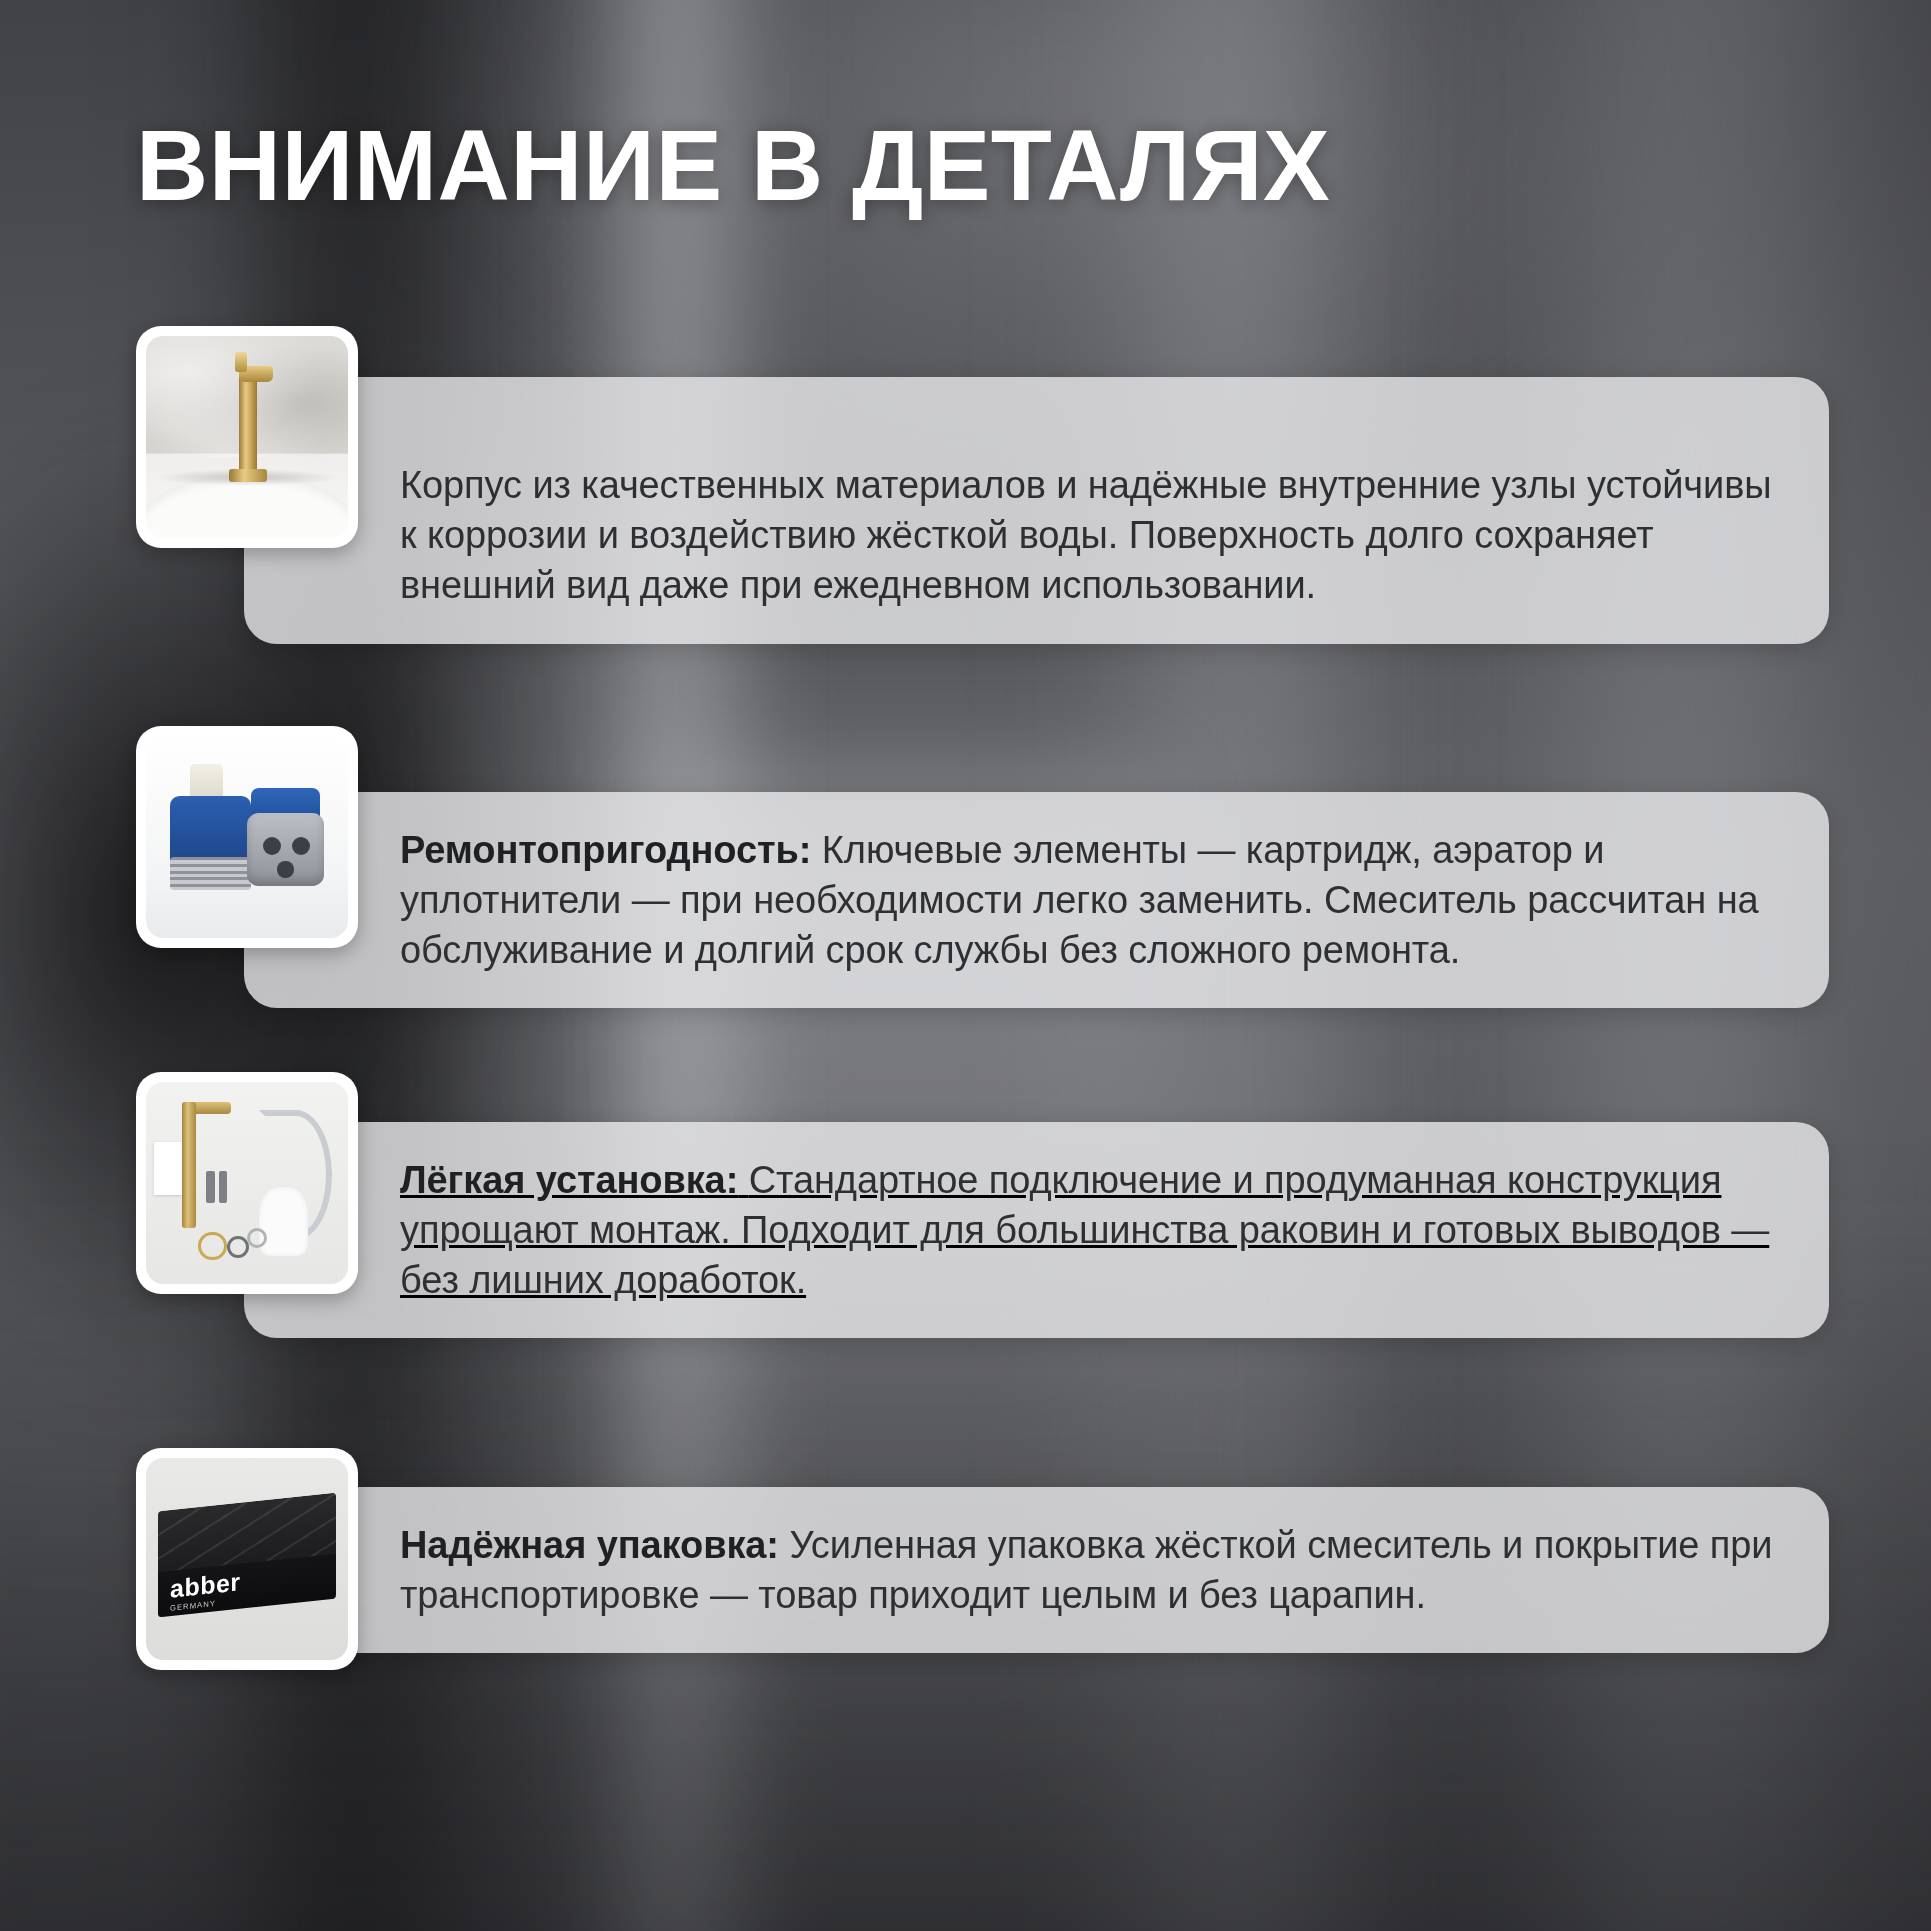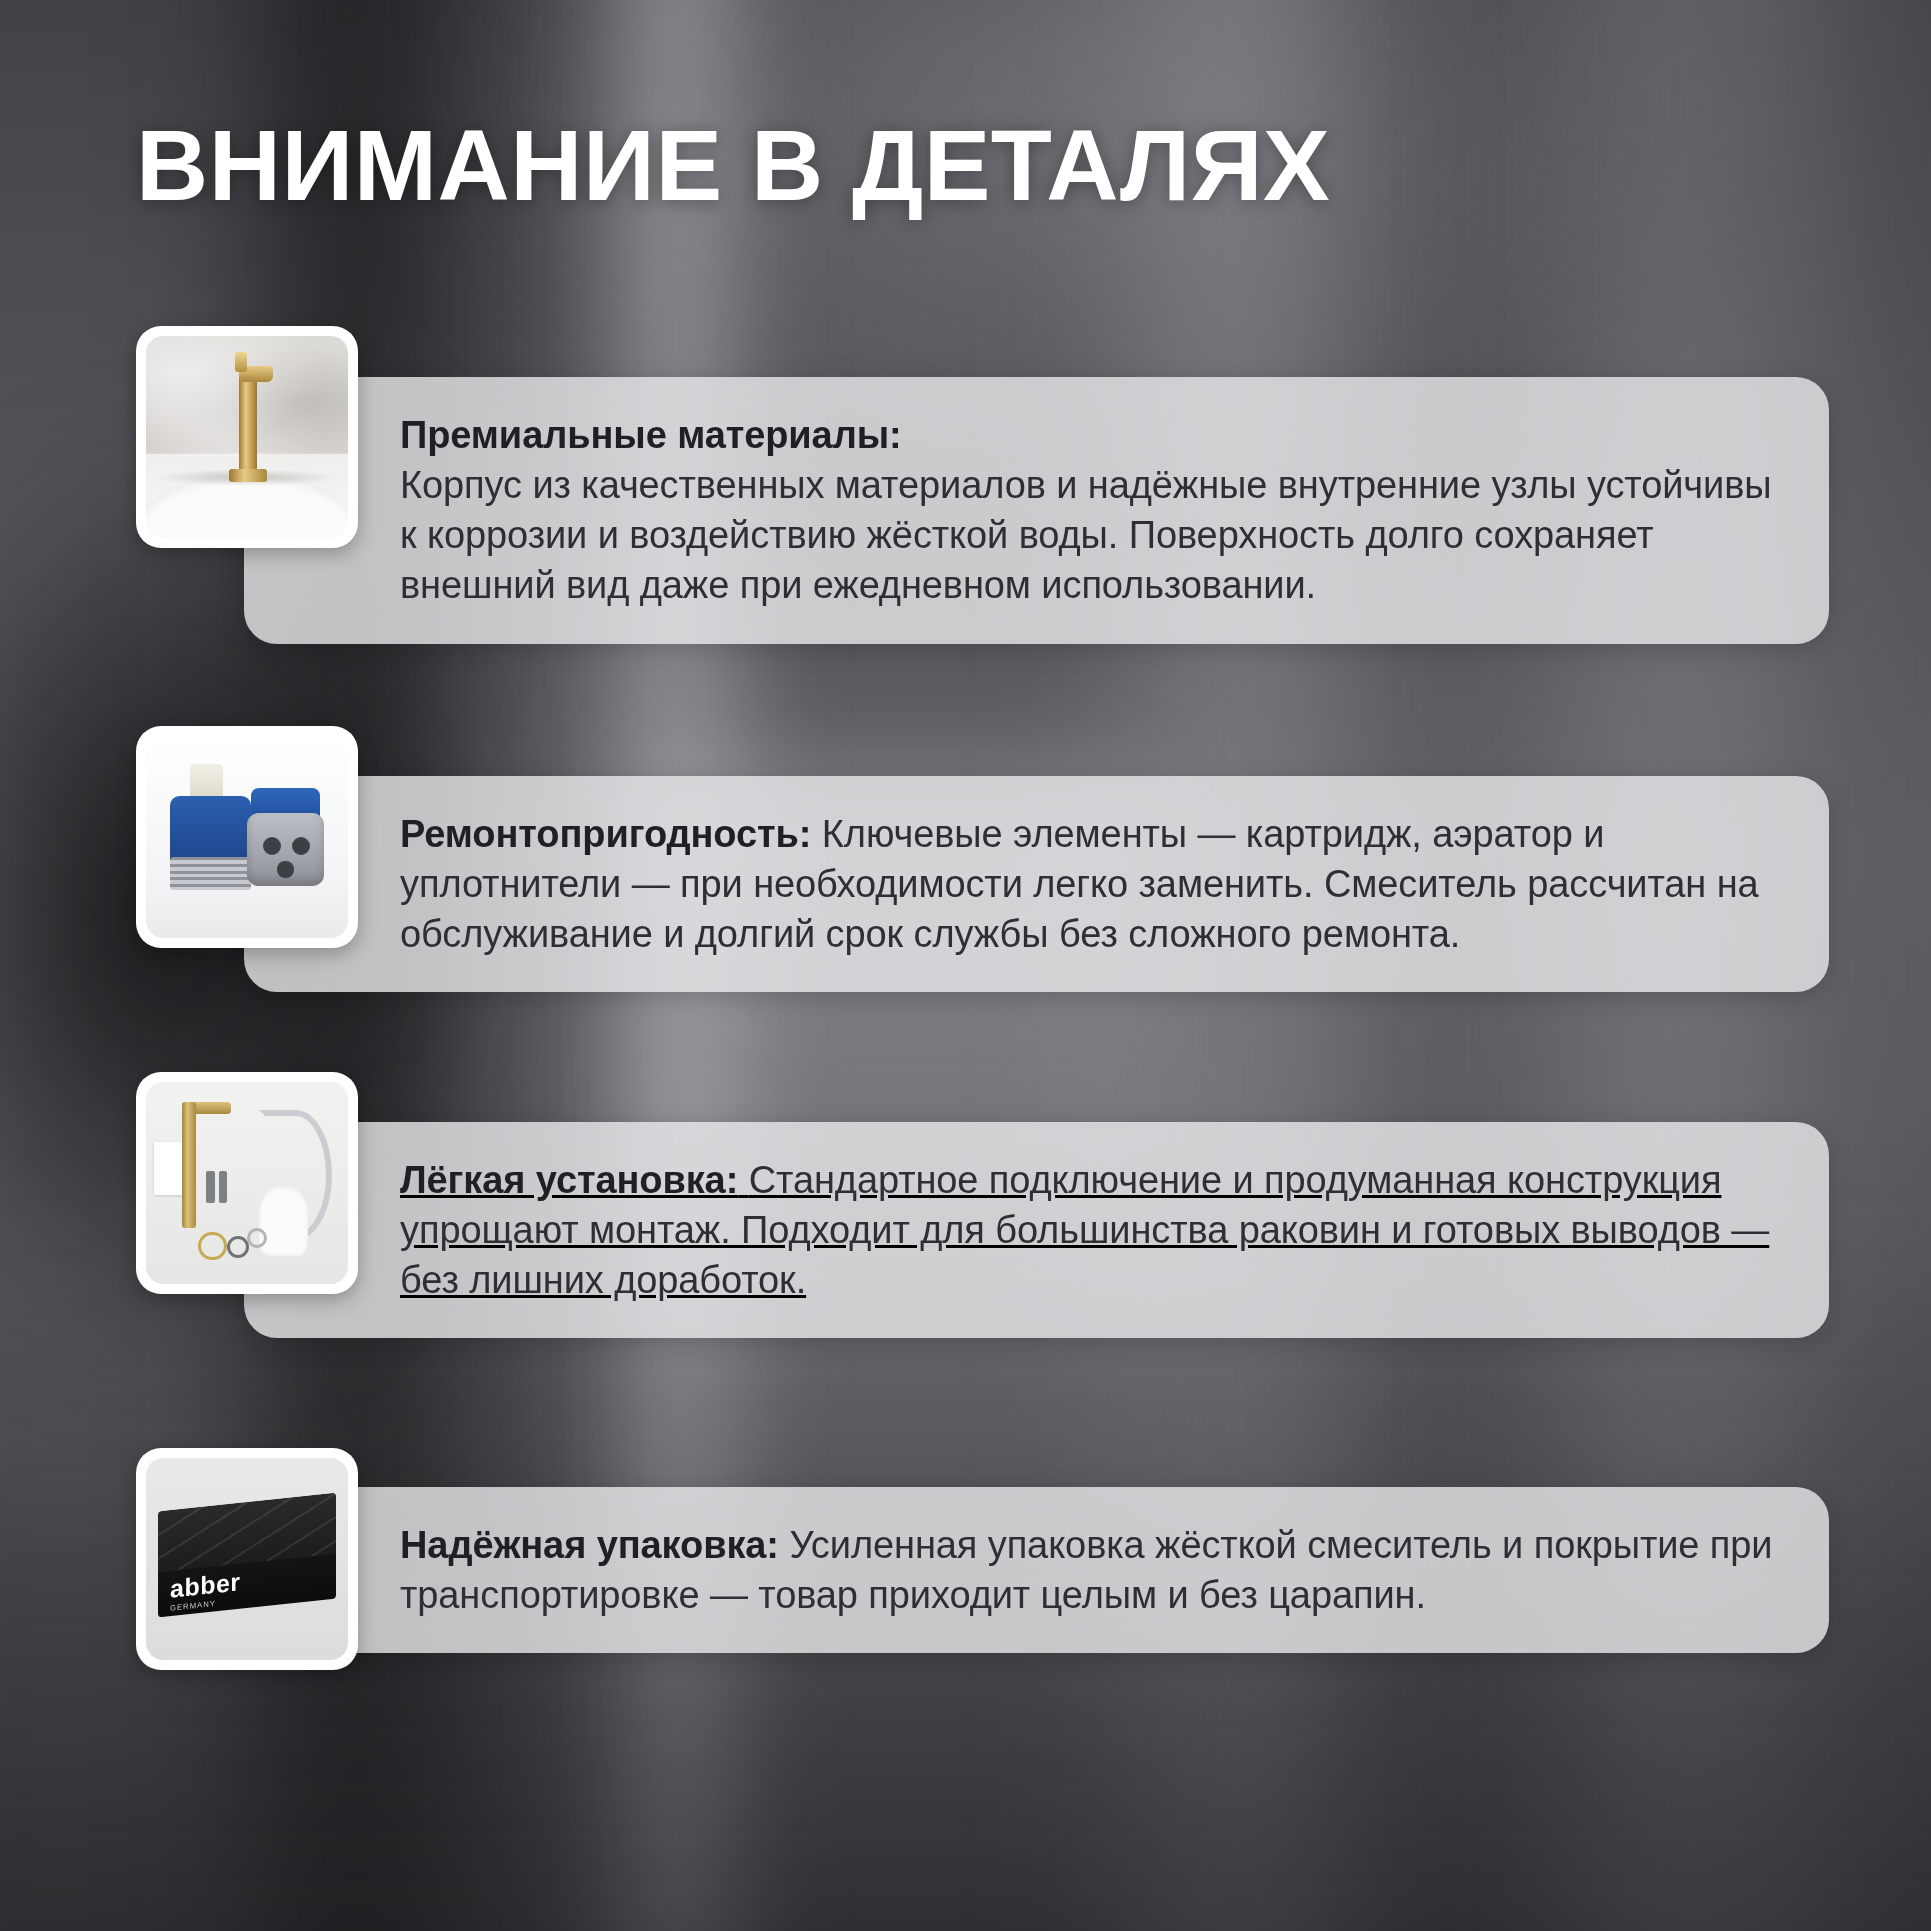--- a/index.html
+++ b/index.html
@@ -418,39 +418,39 @@
   <div class="layer dark-bottom"></div>
 </div>
 
 <div id="page">
 
   <div class="title">ВНИМАНИЕ В ДЕТАЛЯХ</div>
 
   <div class="feature">
     <div class="card" style="top:377px;">
       <p>
-        <span class="lead">Премиальные материалы:</span><br>
+        <br>
         <span>Корпус из качественных материалов и надёжные внутренние узлы устойчивы к коррозии и воздействию жёсткой воды. Поверхность долго сохраняет внешний вид даже при ежедневном использовании.</span>
       </p>
     </div>
     <div class="thumb t1" style="top:326px;">
       <div class="inner">
         <div class="wall-tex"></div>
         <div class="basin"></div>
         <div class="basin-shadow"></div>
         <div class="col"></div>
         <div class="base"></div>
         <div class="spout"></div>
         <div class="lever"></div>
       </div>
     </div>
   </div>
 
   <div class="feature">
-    <div class="card" style="top:776px;">
+    <div class="card" style="top:792px;">
       <p>
         <span class="lead">Ремонтопригодность:</span>
         <span>Ключевые элементы — картридж, аэратор и уплотнители — при необходимости легко заменить. Смеситель рассчитан на обслуживание и долгий срок службы без сложного ремонта.</span>
       </p>
     </div>
     <div class="thumb t2" style="top:726px;">
       <div class="inner">
         <div class="cart-top"></div>
         <div class="cart-body"></div>
         <div class="cart-rings"></div>

